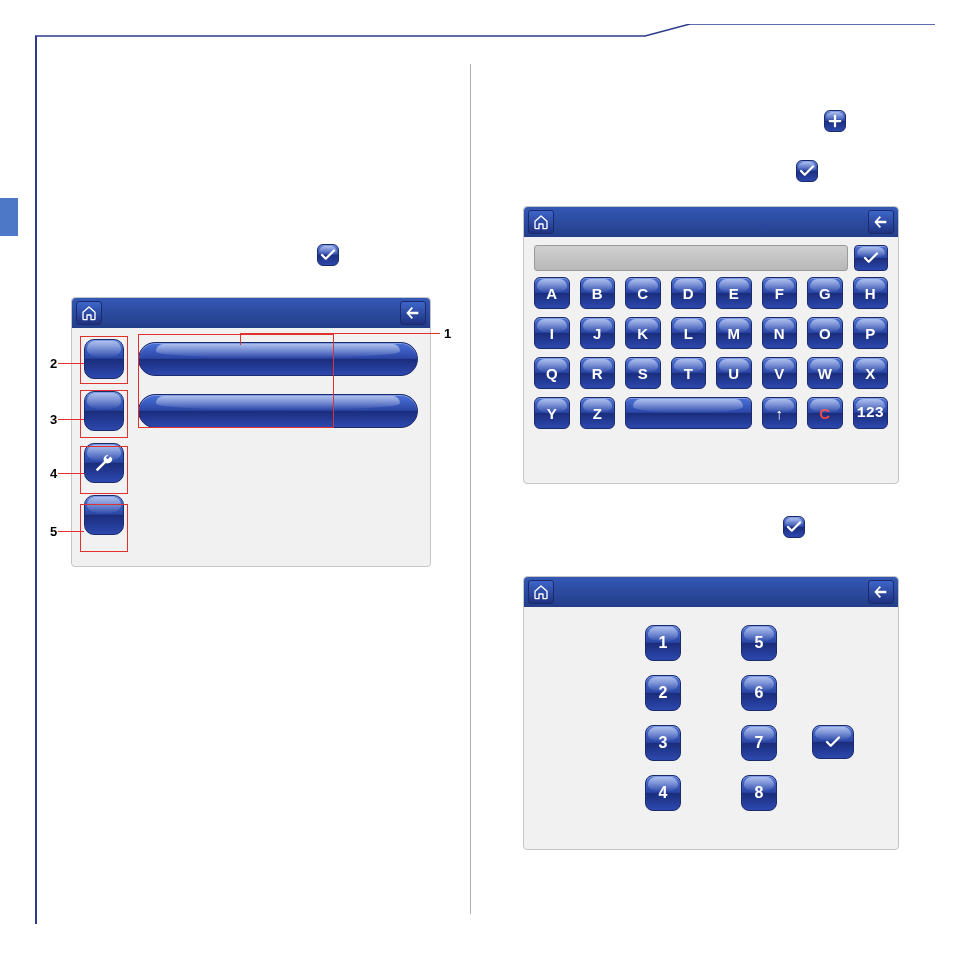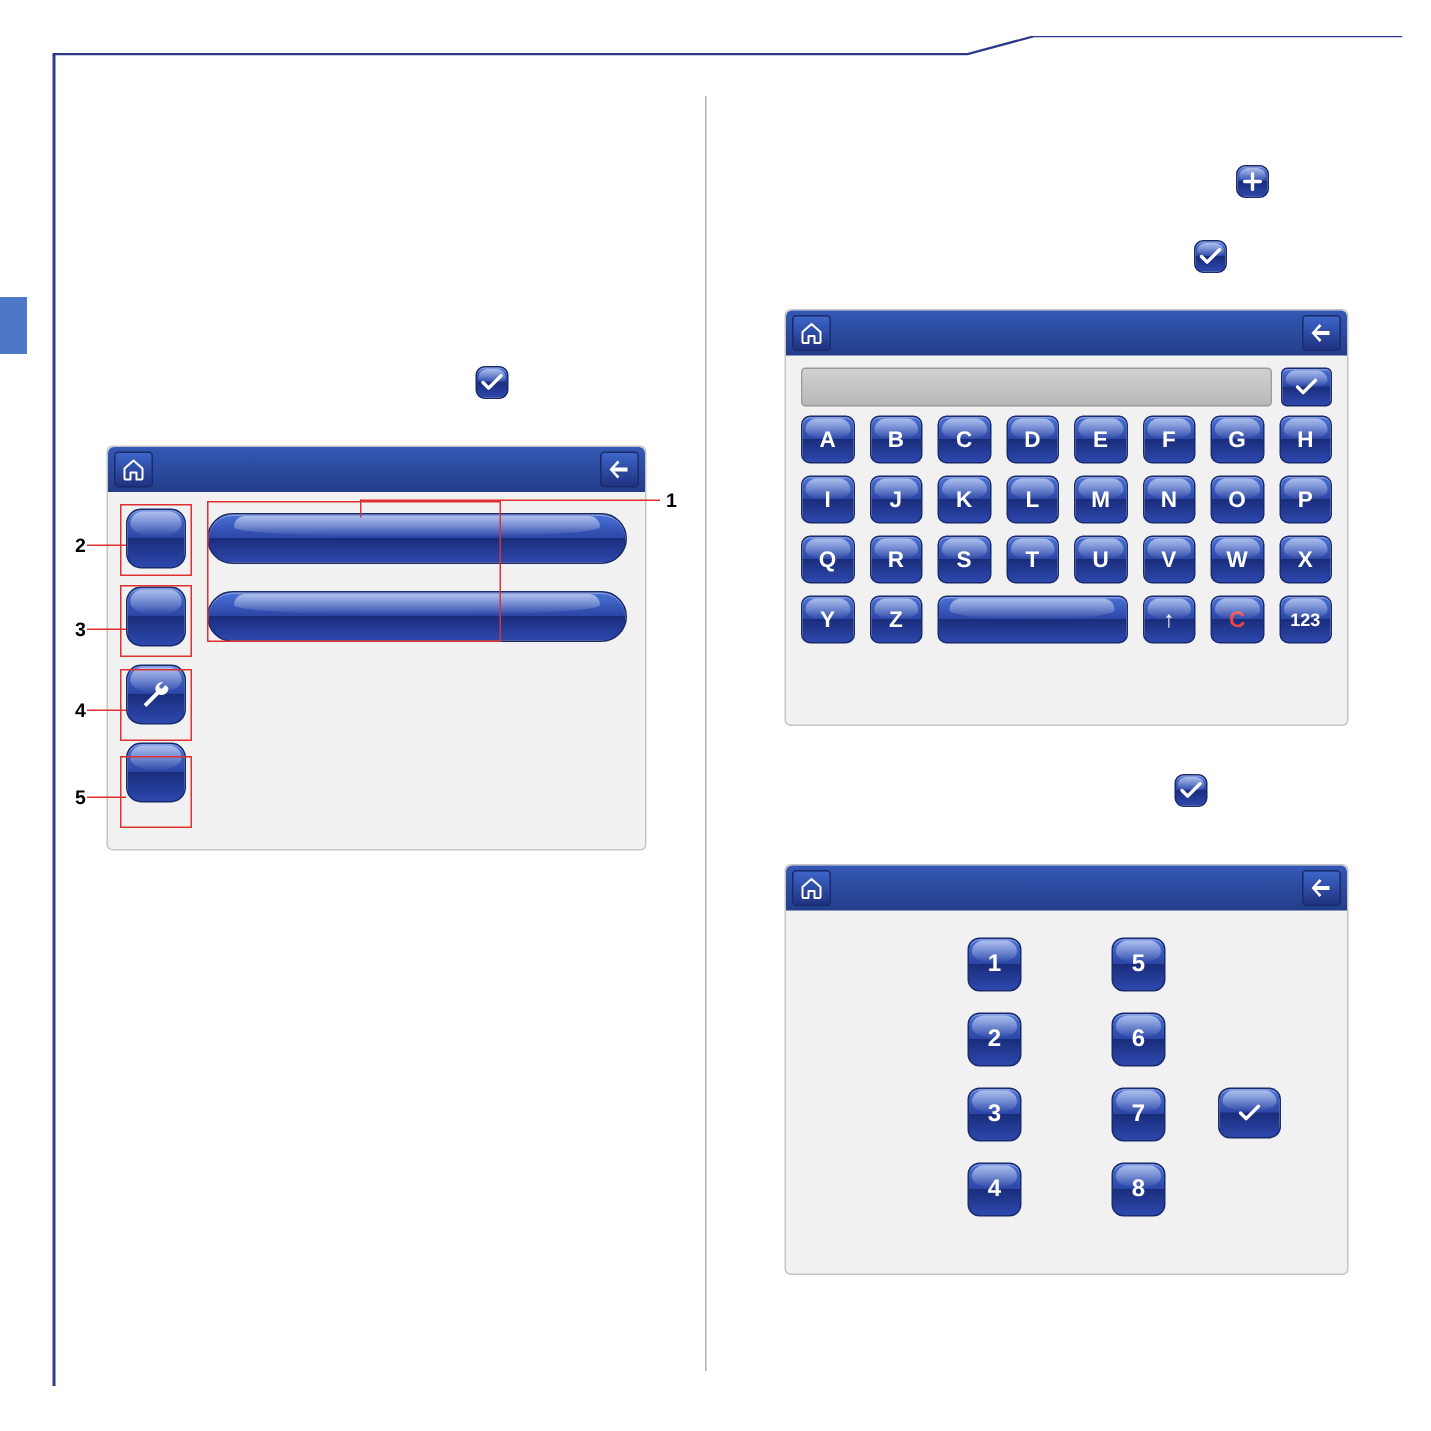--- a/index.html
+++ b/index.html
@@ -295,21 +295,21 @@
       <div class="glossy key">U</div>
       <div class="glossy key">V</div>
       <div class="glossy key">W</div>
       <div class="glossy key">X</div>
 
       <div class="glossy key">Y</div>
       <div class="glossy key">Z</div>
       <div class="glossy key space"></div>
       <div class="glossy key">↑</div>
       <div class="glossy key clear">C</div>
-      <div class="glossy key" style="font-size:12px;">123</div>
+      <div class="glossy key" style="font-size:15px;font-family:Liberation Mono, monospace;">123</div>
     </div>
   </div>
 </div>
 
 <div id="screenC" class="screen">
   <div class="titlebar">
     <div class="tb-btn">
       <svg viewBox="0 0 24 24">
           <path d="M3 11l9-8 9 8v10a1 1 0 0 1-1 1h-5v-7h-6v7H4a1 1 0 0 1-1-1z" fill="none" stroke="#fff" stroke-width="2" stroke-linejoin="round"></path>
         </svg>

